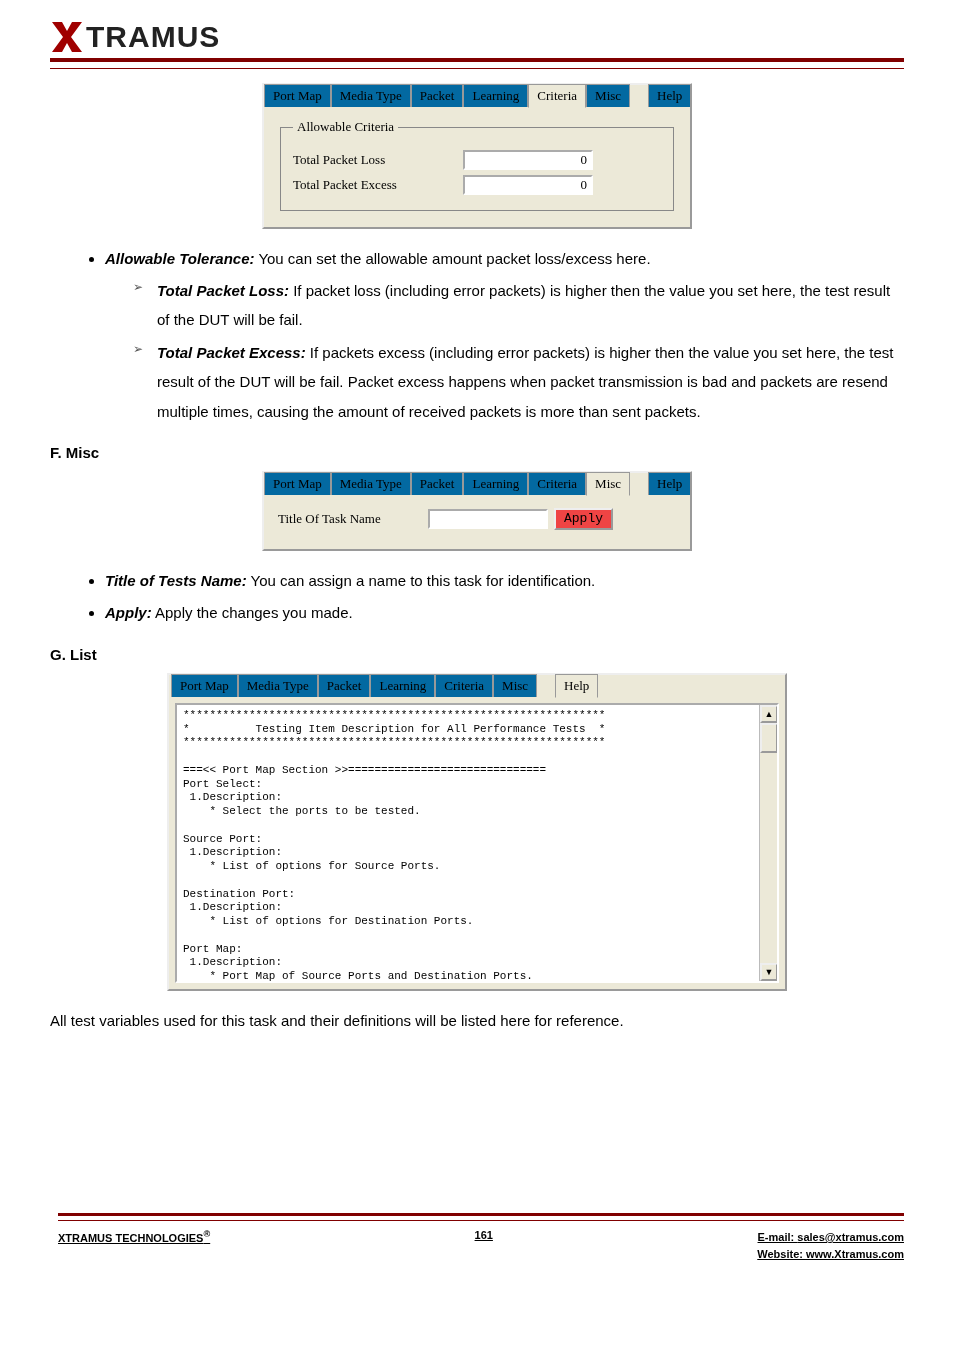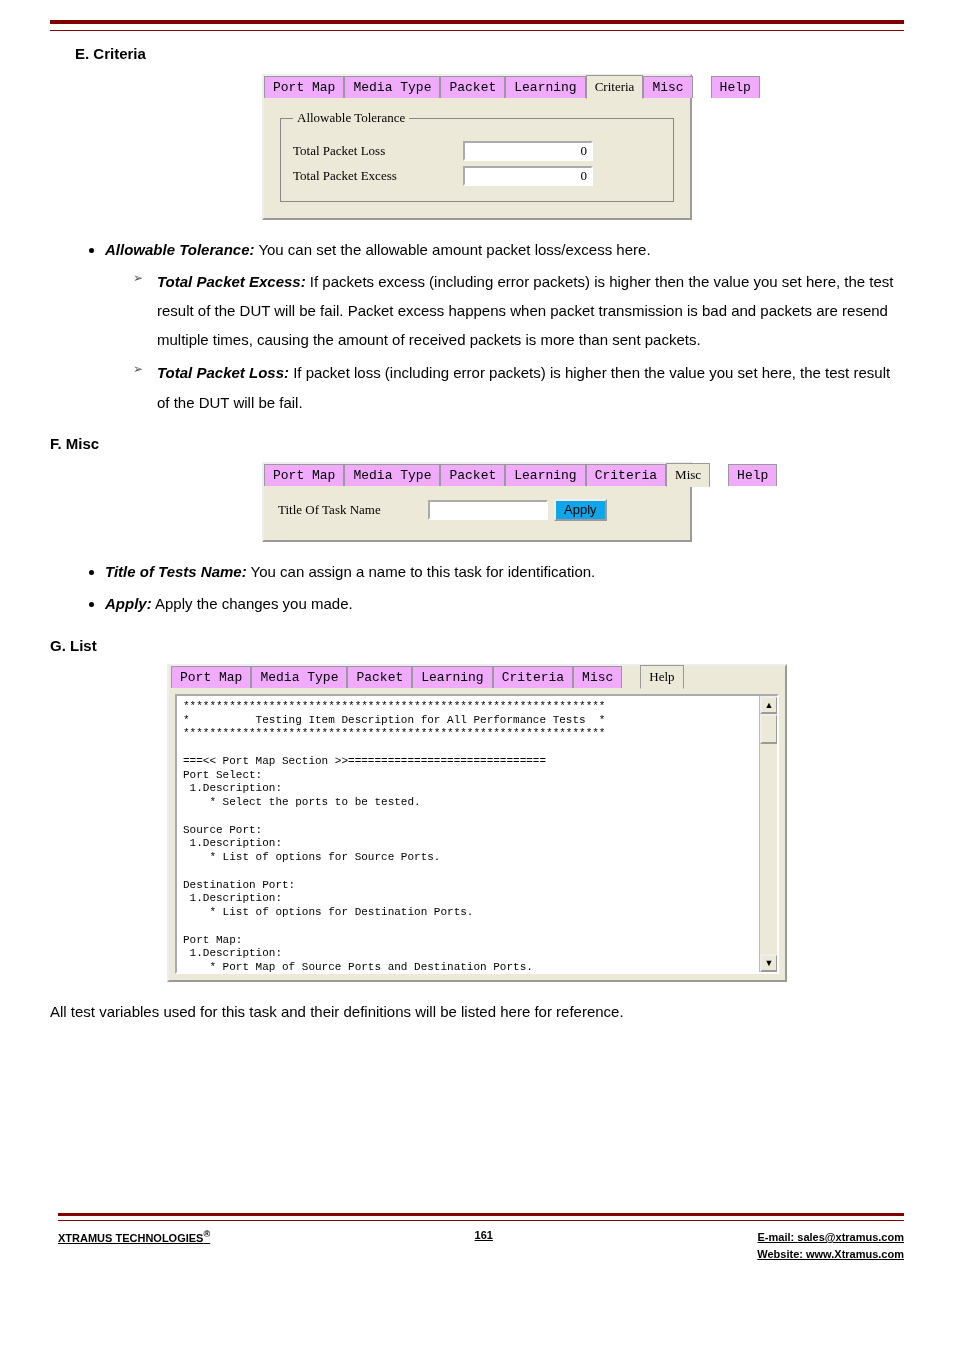--- a/index.html
+++ b/index.html
@@ -68,22 +68,21 @@
   }
   .tab {
     padding: 3px 8px;
     border: 1px solid #999;
     background: #ece9d8;
     border-bottom: none;
     color: #000;
     white-space: nowrap;
   }
   .tab.inactive {
-    background: #f0abfc;
-    font-family: Liberation Mono, monospace;
+    background: #0369a1;
   }
   .tab.active {
     background: #ece9d8;
     position: relative;
     top: 1px;
     border-bottom: 1px solid #ece9d8;
   }
   .panel {
     border: 2px outset #eee;
     background: #ece9d8;
@@ -116,22 +115,22 @@
     height: 20px;
     border: 2px inset #fff;
     background: #fff;
     text-align: right;
     padding: 0 4px;
     font-family: "Times New Roman", serif;
     font-size: 13px;
   }
   .btn {
     border: 2px outset #eee;
-    background: #0ea5e9;
-    font-family: Liberation Sans, sans-serif;
+    background: #ef4444;
+    font-family: Liberation Mono, monospace;
     font-size: 13px;
     padding: 1px 8px;
     height: 22px;
   }
   ul.outer {
     list-style-type: disc;
     margin: 14px 0 0 0;
     padding-left: 55px;
   }
   ul.outer > li {
@@ -245,61 +244,66 @@
     color: #000;
   }
   .footer-right { text-align: right; line-height: 1.5; }
   .footer-center { text-align: center; }
 </style>
 </head>
 <body>
 
 <div class="page">
 
+  <div class="logo-row">
+    <svg class="logo-x" viewBox="0 0 34 34">
+      <polygon points="2,2 12,2 17,11 22,2 32,2 21,17 32,32 22,32 17,23 12,32 2,32 13,17" fill="#a00000"></polygon>
+    </svg>
+    <span class="logo-text">TRAMUS</span>
+  </div>
   <div class="top-rule"></div>
   <div class="thin-rule"></div>
 
-  <div class="section-letter">E. Criteria</div>
 
   <div class="figure-center">
     <div class="panel" style="width:430px;">
       <div class="tabs">
         <div class="tab inactive">Port Map</div>
         <div class="tab inactive">Media Type</div>
         <div class="tab inactive">Packet</div>
         <div class="tab inactive">Learning</div>
         <div class="tab active">Criteria</div>
         <div class="tab inactive">Misc</div>
         <div class="tab inactive" style="margin-left:18px;">Help</div>
       </div>
       <div class="panel-body">
         <fieldset class="win">
-          <legend>Allowable Tolerance</legend>
+          <legend>Allowable Criteria</legend>
           <div class="form-row">
             <div class="form-label">Total Packet Loss</div>
             <input class="form-input" value="0" style="">
           </div>
           <div class="form-row">
             <div class="form-label">Total Packet Excess</div>
             <input class="form-input" value="0" style="">
           </div>
         </fieldset>
       </div>
     </div>
   </div>
 
   <ul class="outer">
     <li>
       <span class="bold">Allowable Tolerance:</span><span> You can set the allowable amount packet loss/excess here.</span>
       <ul class="inner">
         <li>
-          <span class="bold">Total Packet Excess:</span><span> If packets excess (including error packets) is higher then the value you set here, the test result of the DUT will be fail. Packet excess happens when packet transmission is bad and packets are resend multiple times, causing the amount of received packets is more than sent packets.</span>
+          <span class="bold">Total Packet Loss:</span><span> If packet loss (including error packets) is higher then the value you set here, the test result of the DUT will be fail.</span>
         </li>
         <li>
-          <span class="bold">Total Packet Loss:</span><span> If packet loss (including error packets) is higher then the value you set here, the test result of the DUT will be fail.</span>
+          <span class="bold">Total Packet Excess:</span><span> If packets excess (including error packets) is higher then the value you set here, the test result of the DUT will be fail. Packet excess happens when packet transmission is bad and packets are resend multiple times, causing the amount of received packets is more than sent packets.</span>
         </li>
       </ul>
     </li>
   </ul>
 
   <div class="section-letter-sub">F. Misc</div>
 
   <div class="figure-center">
     <div class="panel" style="width:430px;">
       <div class="tabs">

